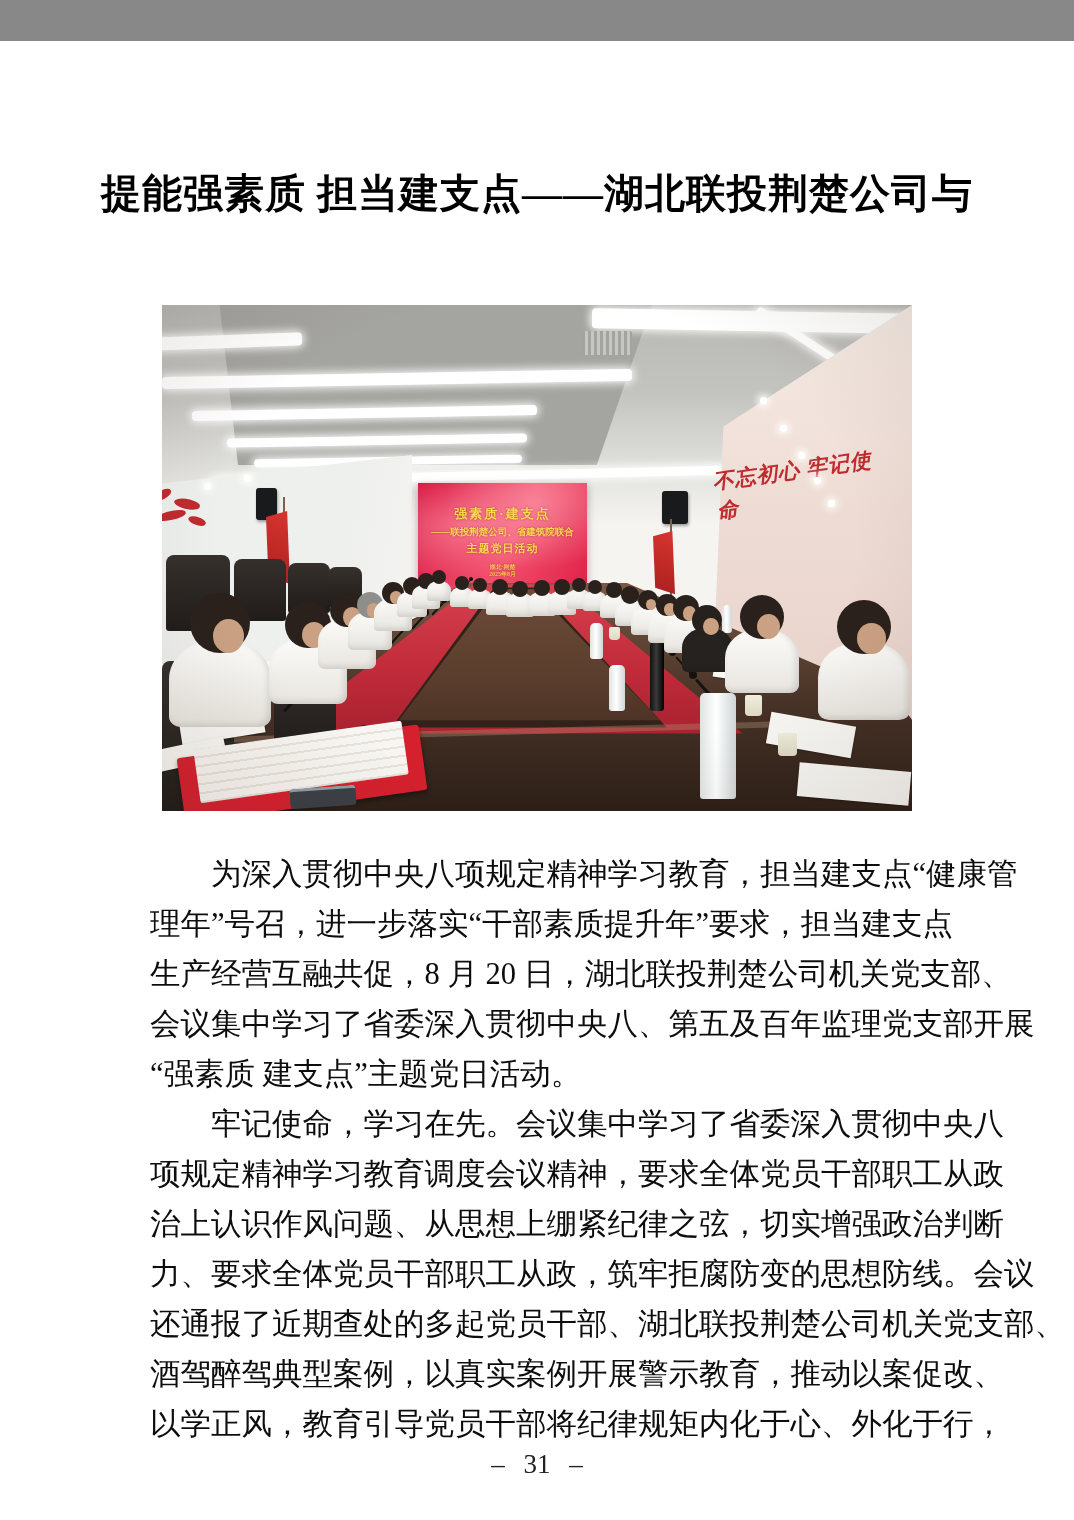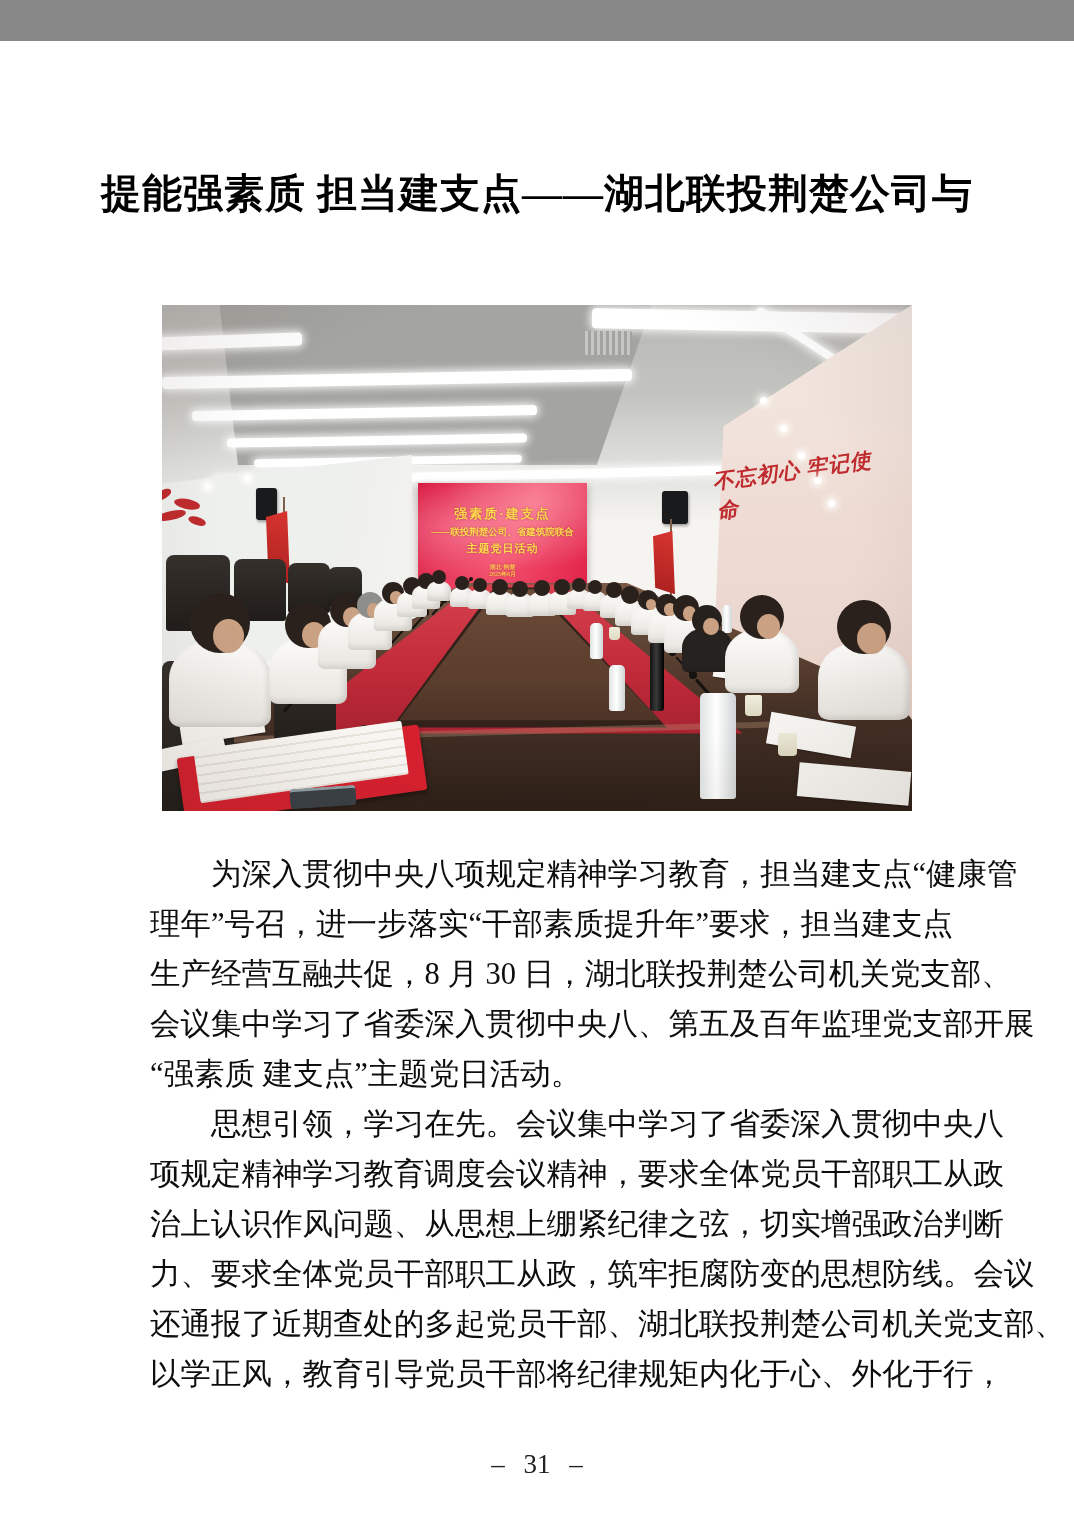--- a/index.html
+++ b/index.html
@@ -341,25 +341,26 @@
       </div>
       <div class="binder"></div>
       <div class="pages"></div>
       <div class="phone"></div>
       <div class="photo-shade"></div>
     </div>
 
   <div class="bodytext">
     <div class="tline first">为深入贯彻中央八项规定精神学习教育，担当建支点“健康管</div>
     <div class="tline">理年”号召，进一步落实“干部素质提升年”要求，担当建支点</div>
-    <div class="tline">生产经营互融共促，8 月 30 日，湖北联投荆楚公司机关党支部、</div>
+    <div class="tline">生产经营互融共促，8 月 20 日，湖北联投荆楚公司机关党支部、</div>
     <div class="tline">会议集中学习了省委深入贯彻中央八、第五及百年监理党支部开展</div>
     <div class="tline endline">“强素质 建支点”主题党日活动。</div>
-    <div class="tline first">思想引领，学习在先。会议集中学习了省委深入贯彻中央八</div>
+    <div class="tline first">牢记使命，学习在先。会议集中学习了省委深入贯彻中央八</div>
     <div class="tline">项规定精神学习教育调度会议精神，要求全体党员干部职工从政</div>
     <div class="tline">治上认识作风问题、从思想上绷紧纪律之弦，切实增强政治判断</div>
     <div class="tline">力、要求全体党员干部职工从政，筑牢拒腐防变的思想防线。会议</div>
     <div class="tline">还通报了近期查处的多起党员干部、湖北联投荆楚公司机关党支部、</div>
+    <div class="tline">酒驾醉驾典型案例，以真实案例开展警示教育，推动以案促改、</div>
     <div class="tline">以学正风，教育引导党员干部将纪律规矩内化于心、外化于行，</div>
   </div>
 
   <div class="pagenum">– 31 –</div>
 </div>
 
 </body></html>

